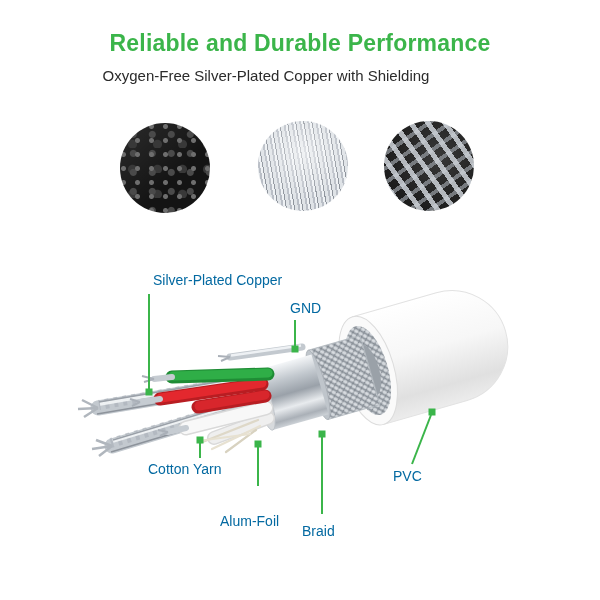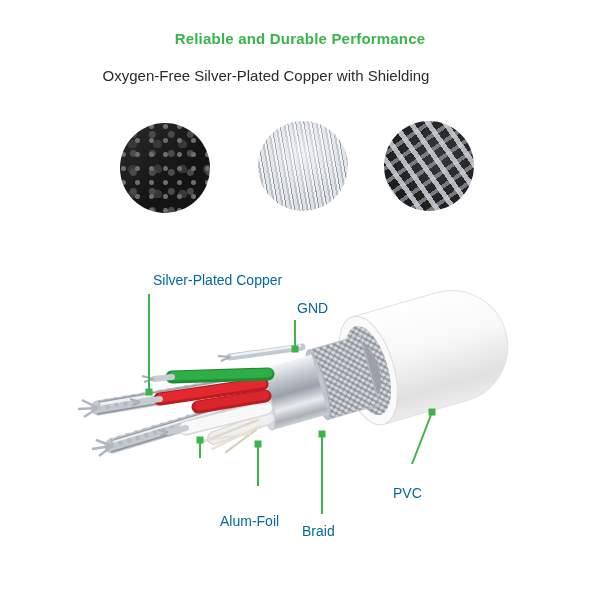--- a/index.html
+++ b/index.html
@@ -1,19 +1,19 @@
 <!DOCTYPE html>
 <html><head>
 <meta charset="utf-8">
 <style>
   html,body{margin:0;padding:0;}
   body{width:600px;height:600px;background:#ffffff;font-family:"Liberation Sans", sans-serif;}
   .stage{position:relative;width:600px;height:600px;background:#ffffff;overflow:hidden;}
   .title{position:absolute;left:0;top:30px;width:600px;text-align:center;
-         font-size:15px;font-weight:bold;color:#3bb54a;letter-spacing:.2px;}
+         font-size:23px;font-weight:bold;color:#3bb54a;letter-spacing:.2px;}
   .subtitle{position:absolute;left:0;top:67px;width:532px;text-align:center;
          font-size:15px;color:#2b2b2b;}
   .mcircle{position:absolute;width:90px;height:90px;border-radius:50%;overflow:hidden;}
   .c1{left:120px;top:123px;
       background-color:#141414;
       background-image:
         radial-gradient(circle at 25% 25%, #6e6e6e 0 2px, transparent 3px),
         radial-gradient(circle at 70% 60%, #4a4a4a 0 3px, transparent 4px),
         radial-gradient(circle at 50% 85%, #383838 0 4px, transparent 5px),
         linear-gradient(135deg, rgba(255,255,255,.10), rgba(0,0,0,0) 60%);
@@ -24,25 +24,25 @@
         repeating-linear-gradient(80deg,#b9bec6 0 2px,#eef1f4 2px 4px,#8f959d 4px 5px,#dfe3e7 5px 8px);}
   .c3{left:384px;top:121px;
       background-color:#1d1d1d;
       background-image:
         repeating-linear-gradient(55deg, rgba(205,210,216,.85) 0 5px, rgba(0,0,0,0) 5px 14px),
         repeating-linear-gradient(-35deg, rgba(145,150,156,.75) 0 4px, rgba(0,0,0,0) 4px 12px),
         radial-gradient(circle at 60% 40%, rgba(255,255,255,.12), rgba(0,0,0,0) 70%);}
   .diagram{position:absolute;left:0;top:0;}
   .callout-label{position:absolute;font-size:14px;color:#0369a1;white-space:nowrap;}
   .lbl-spc{left:153px;top:272px;}
-  .lbl-gnd{left:297px;top:300px;}
+  .lbl-gnd{left:290px;top:300px;}
   .lbl-cotton{left:148px;top:461px;}
   .lbl-foil{left:220px;top:513px;}
   .lbl-braid{left:302px;top:523px;}
-  .lbl-pvc{left:393px;top:468px;margin-top:17px;}
+  .lbl-pvc{left:393px;top:468px;}
 </style>
 </head>
 <body>
 
 <div class="stage">
 
   <div class="title">Reliable and Durable Performance</div>
   <div class="subtitle">Oxygen-Free Silver-Plated Copper with Shielding</div>
 
   <div class="mcircle c1"></div>
@@ -165,17 +165,18 @@
       <rect x="291.5" y="345.5" width="7" height="7"></rect>
       <rect x="196.5" y="436.5" width="7" height="7"></rect>
       <rect x="254.5" y="440.5" width="7" height="7"></rect>
       <rect x="318.5" y="430.5" width="7" height="7"></rect>
       <rect x="428.5" y="408.5" width="7" height="7"></rect>
     </g>
   </svg>
 
   <div class="callout-label lbl-spc">Silver-Plated Copper</div>
   <div class="callout-label lbl-gnd">GND</div>
+  <div class="callout-label lbl-cotton">Cotton Yarn</div>
   <div class="callout-label lbl-foil">Alum-Foil</div>
   <div class="callout-label lbl-braid">Braid</div>
   <div class="callout-label lbl-pvc">PVC</div>
 
 </div>
 
 </body></html>

